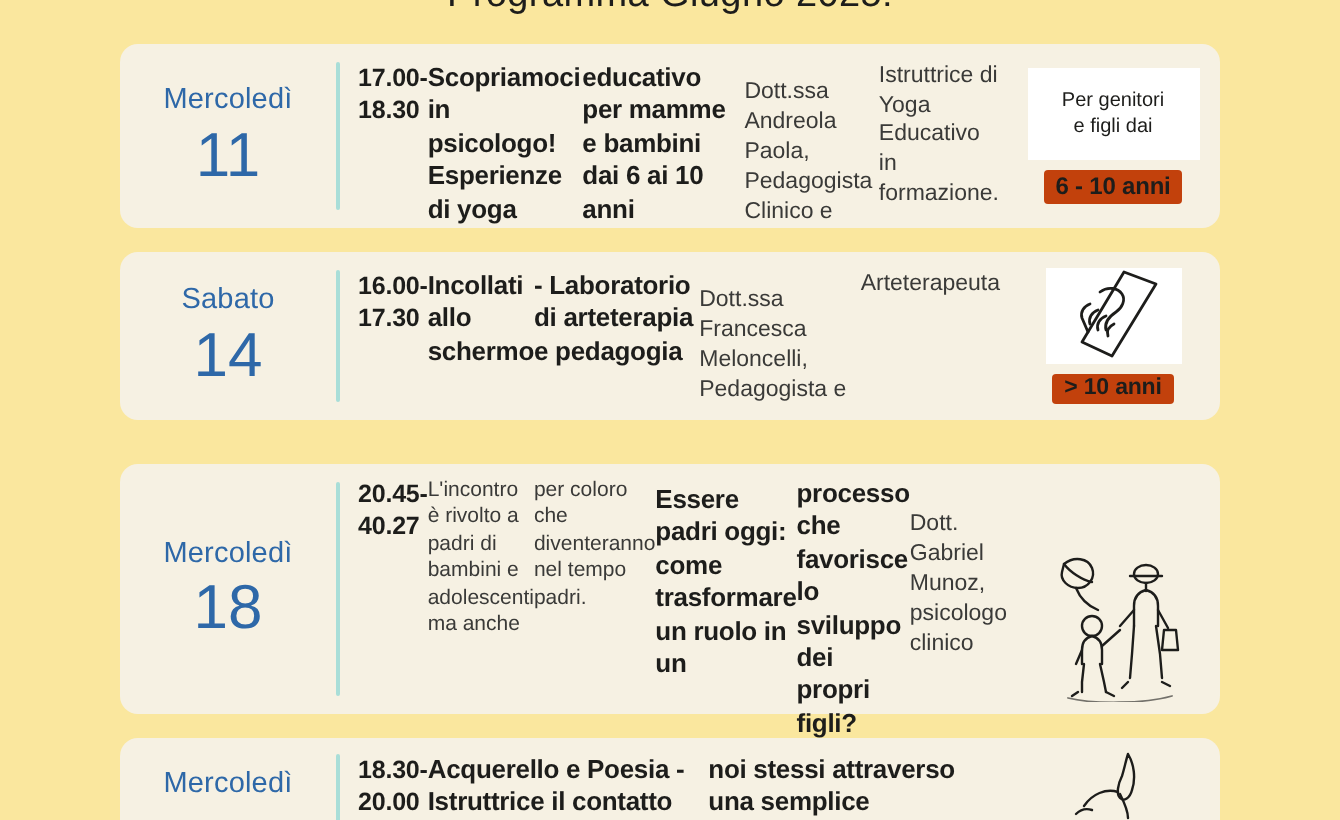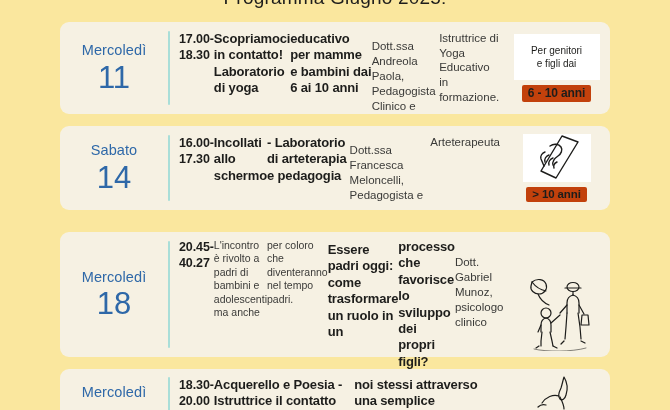--- a/index.html
+++ b/index.html
@@ -190,21 +190,21 @@
   <div class="poster-title">Programma Giugno 2025:</div>
 
   <div class="card card-1">
     <div class="date-col">
       <div class="dow">Mercoledì</div>
       <div class="dnum">11</div>
     </div>
     <div class="divider"></div>
     <div class="body-col">
       <div class="time">17.00-18.30</div>
-      <div class="headline">Scopriamoci in contatto! Laboratorio di yoga</div>
+      <div class="headline">Scopriamoci in psicologo! Esperienze di yoga</div>
       <div class="headline">educativo per mamme e bambini dai 6 ai 10 anni</div>
       <div class="speaker">Dott.ssa Andreola Paola, Pedagogista Clinico e</div>
       <div class="note" style="font-size:11.5px;">Istruttrice di Yoga Educativo in formazione.</div>
     </div>
     <div class="badge-col">
       <div class="thumb thumb-text">
         <span>Per genitori</span>
         <span>e figli dai</span>
       </div>
       <div class="pill">6 - 10 anni</div>

